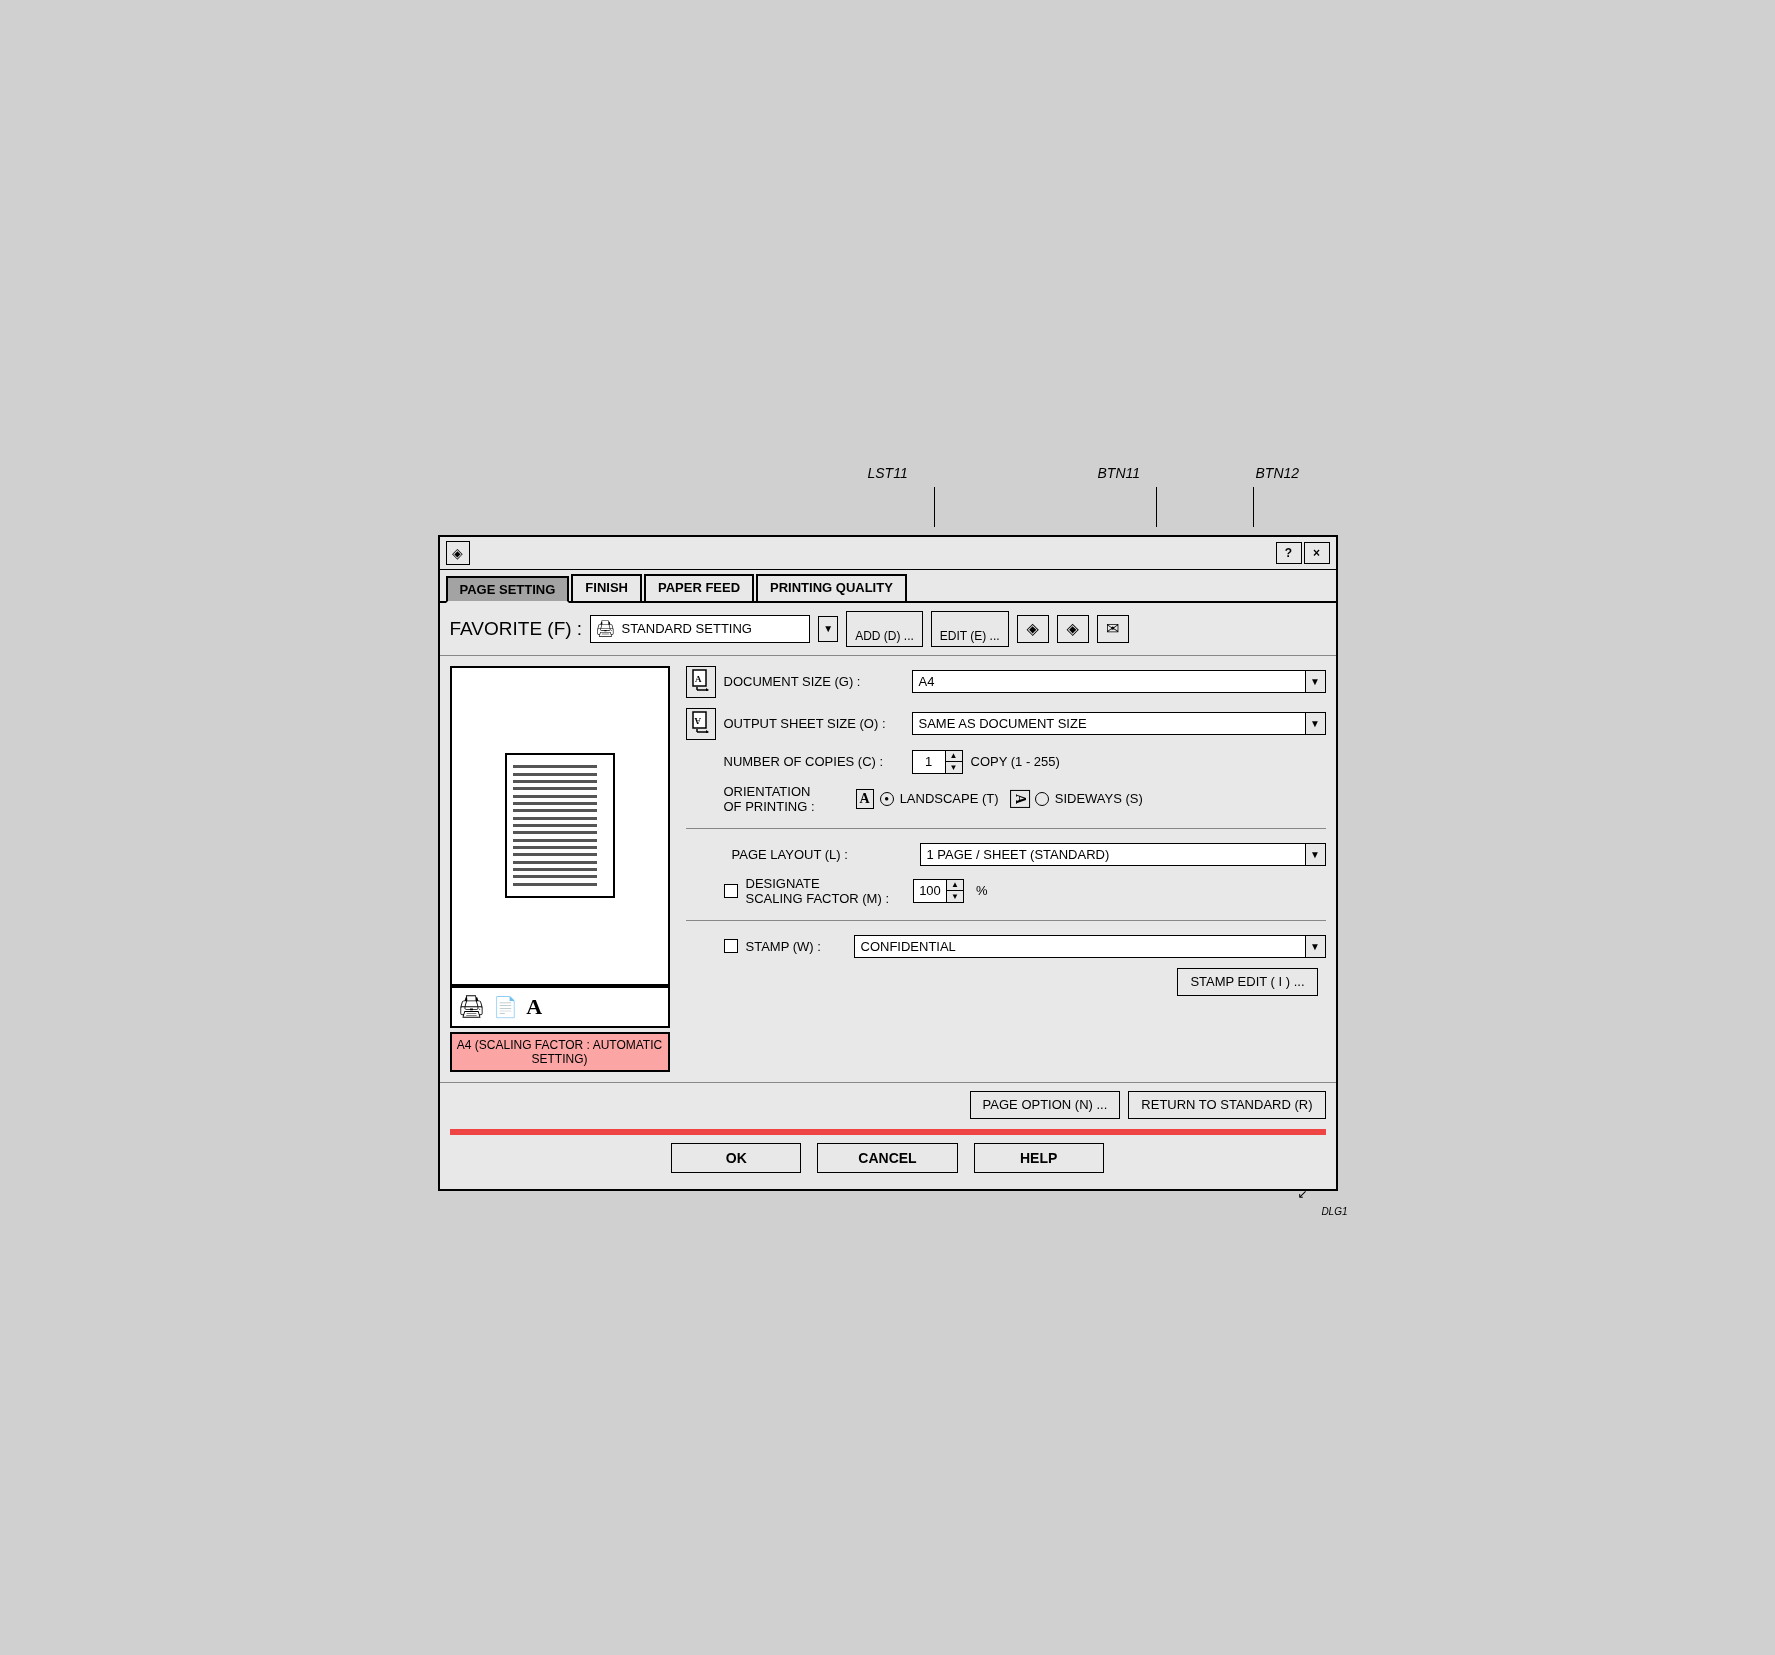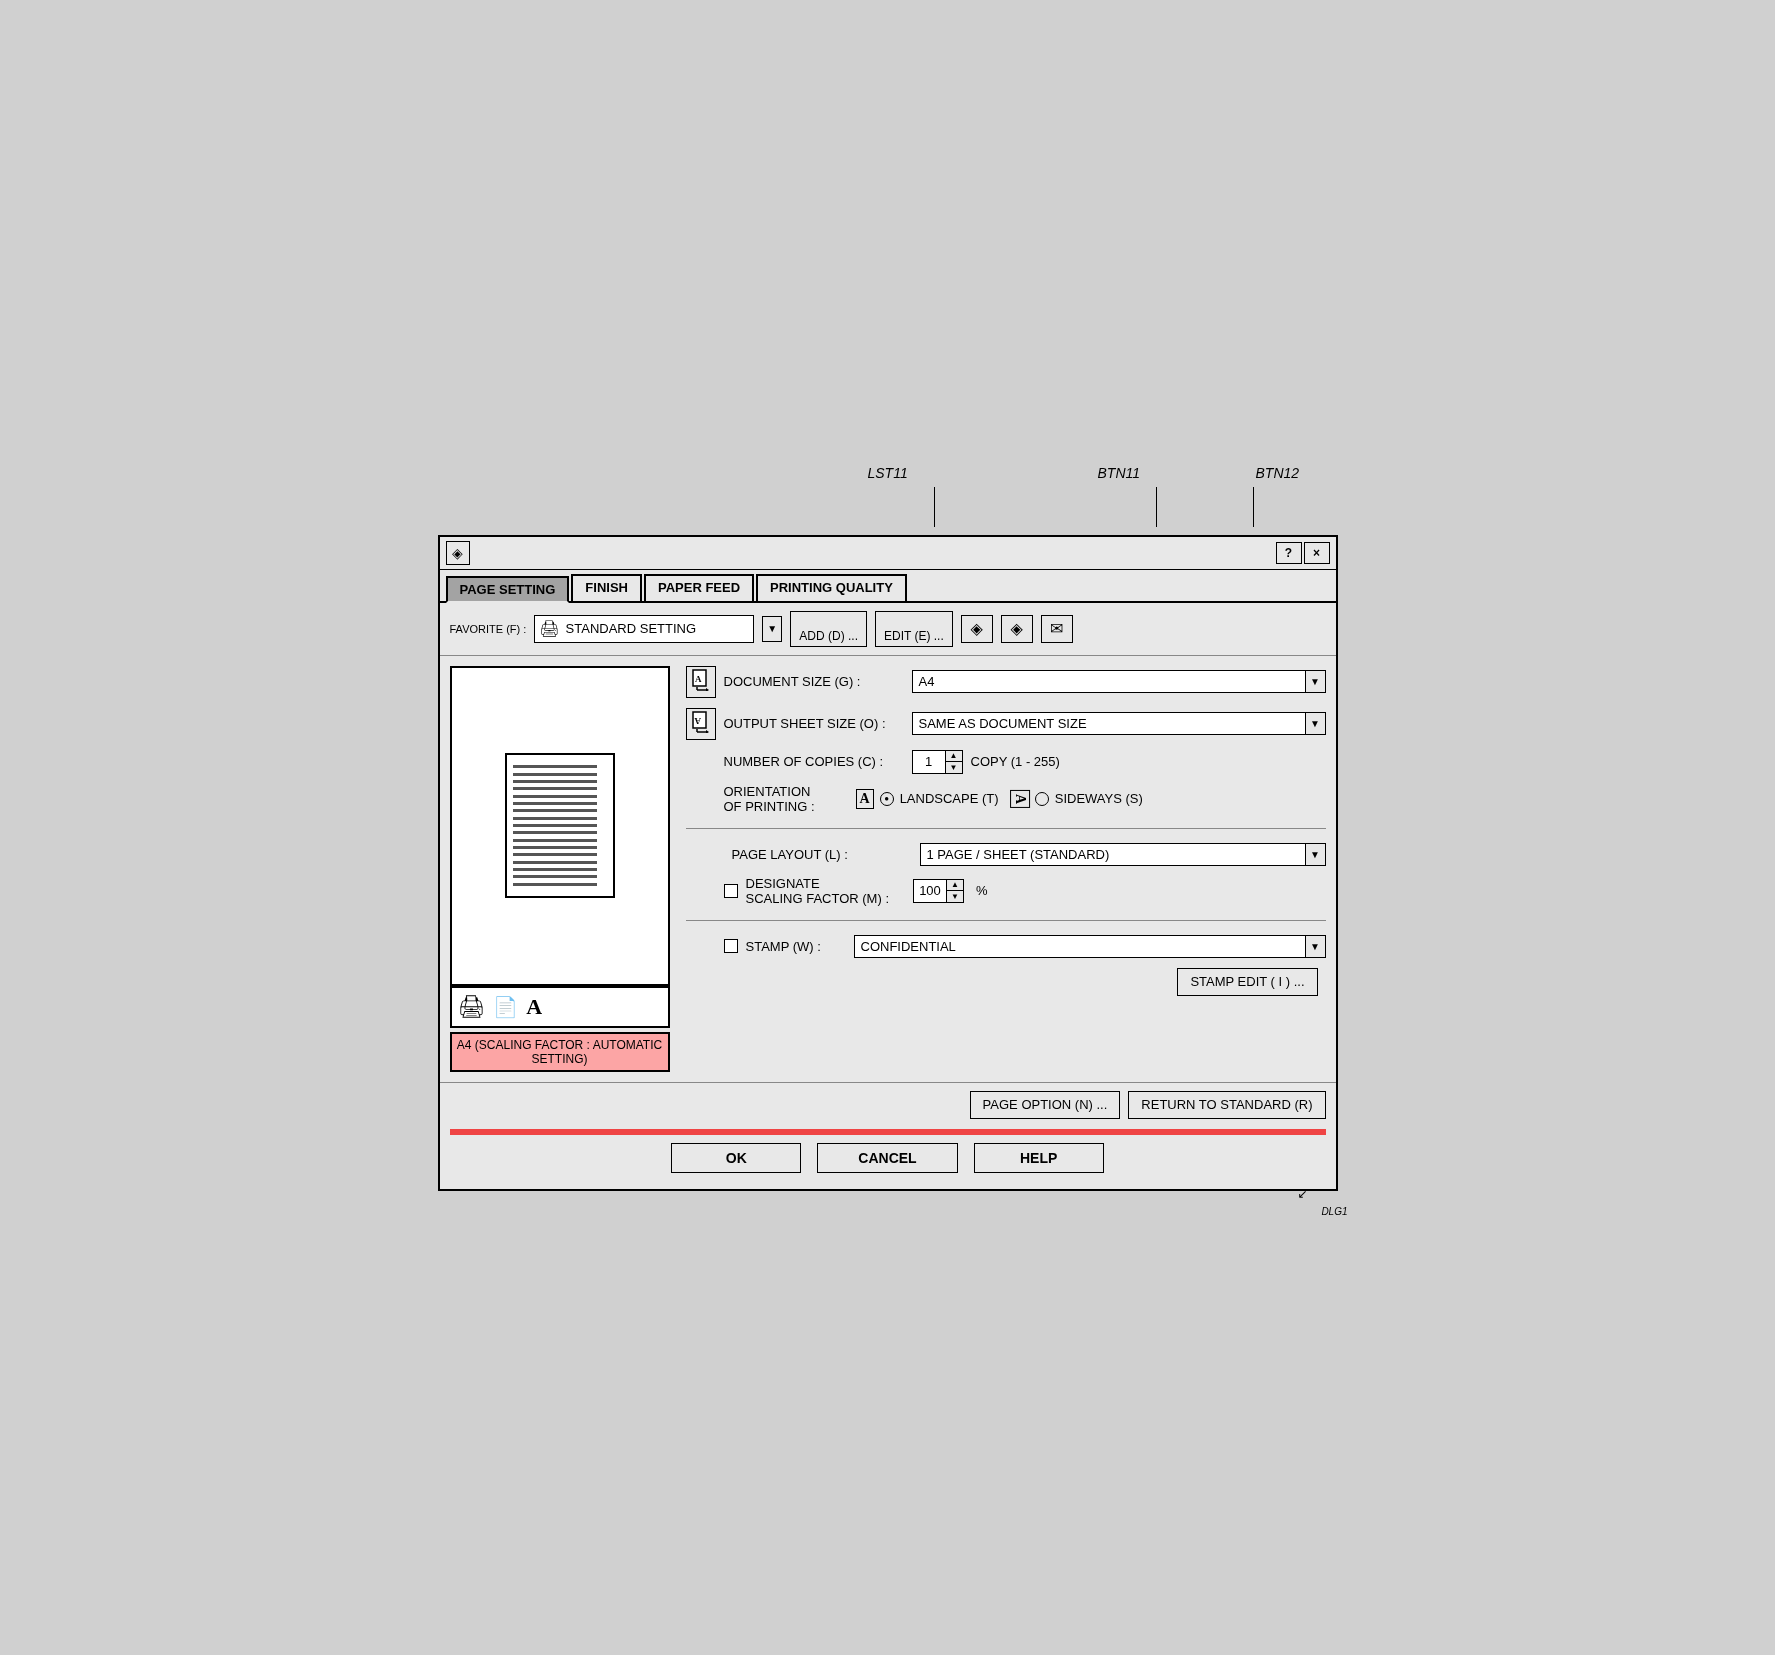--- a/index.html
+++ b/index.html
@@ -99,21 +99,21 @@
     
     .favorite-row {
       display: flex;
       align-items: center;
       padding: 8px 10px;
       gap: 8px;
       border-bottom: 1px solid #888;
     }
 
     .favorite-label {
-      font-size: 11px;
+      font-size: 19px;
       white-space: nowrap;
     }
 
     .favorite-select {
       display: flex;
       align-items: center;
       border: 1px solid #000;
       background: white;
       padding: 2px 4px;
       min-width: 220px;

